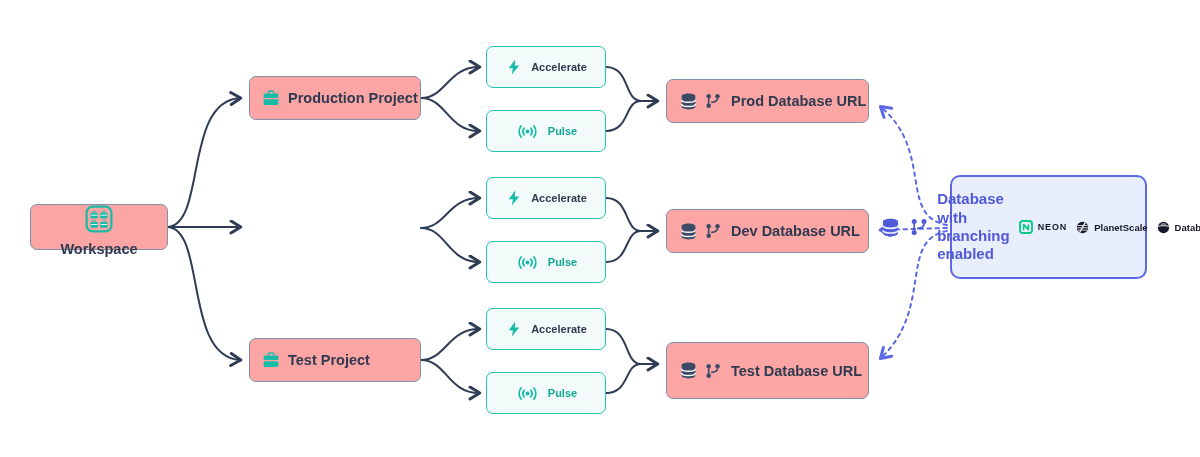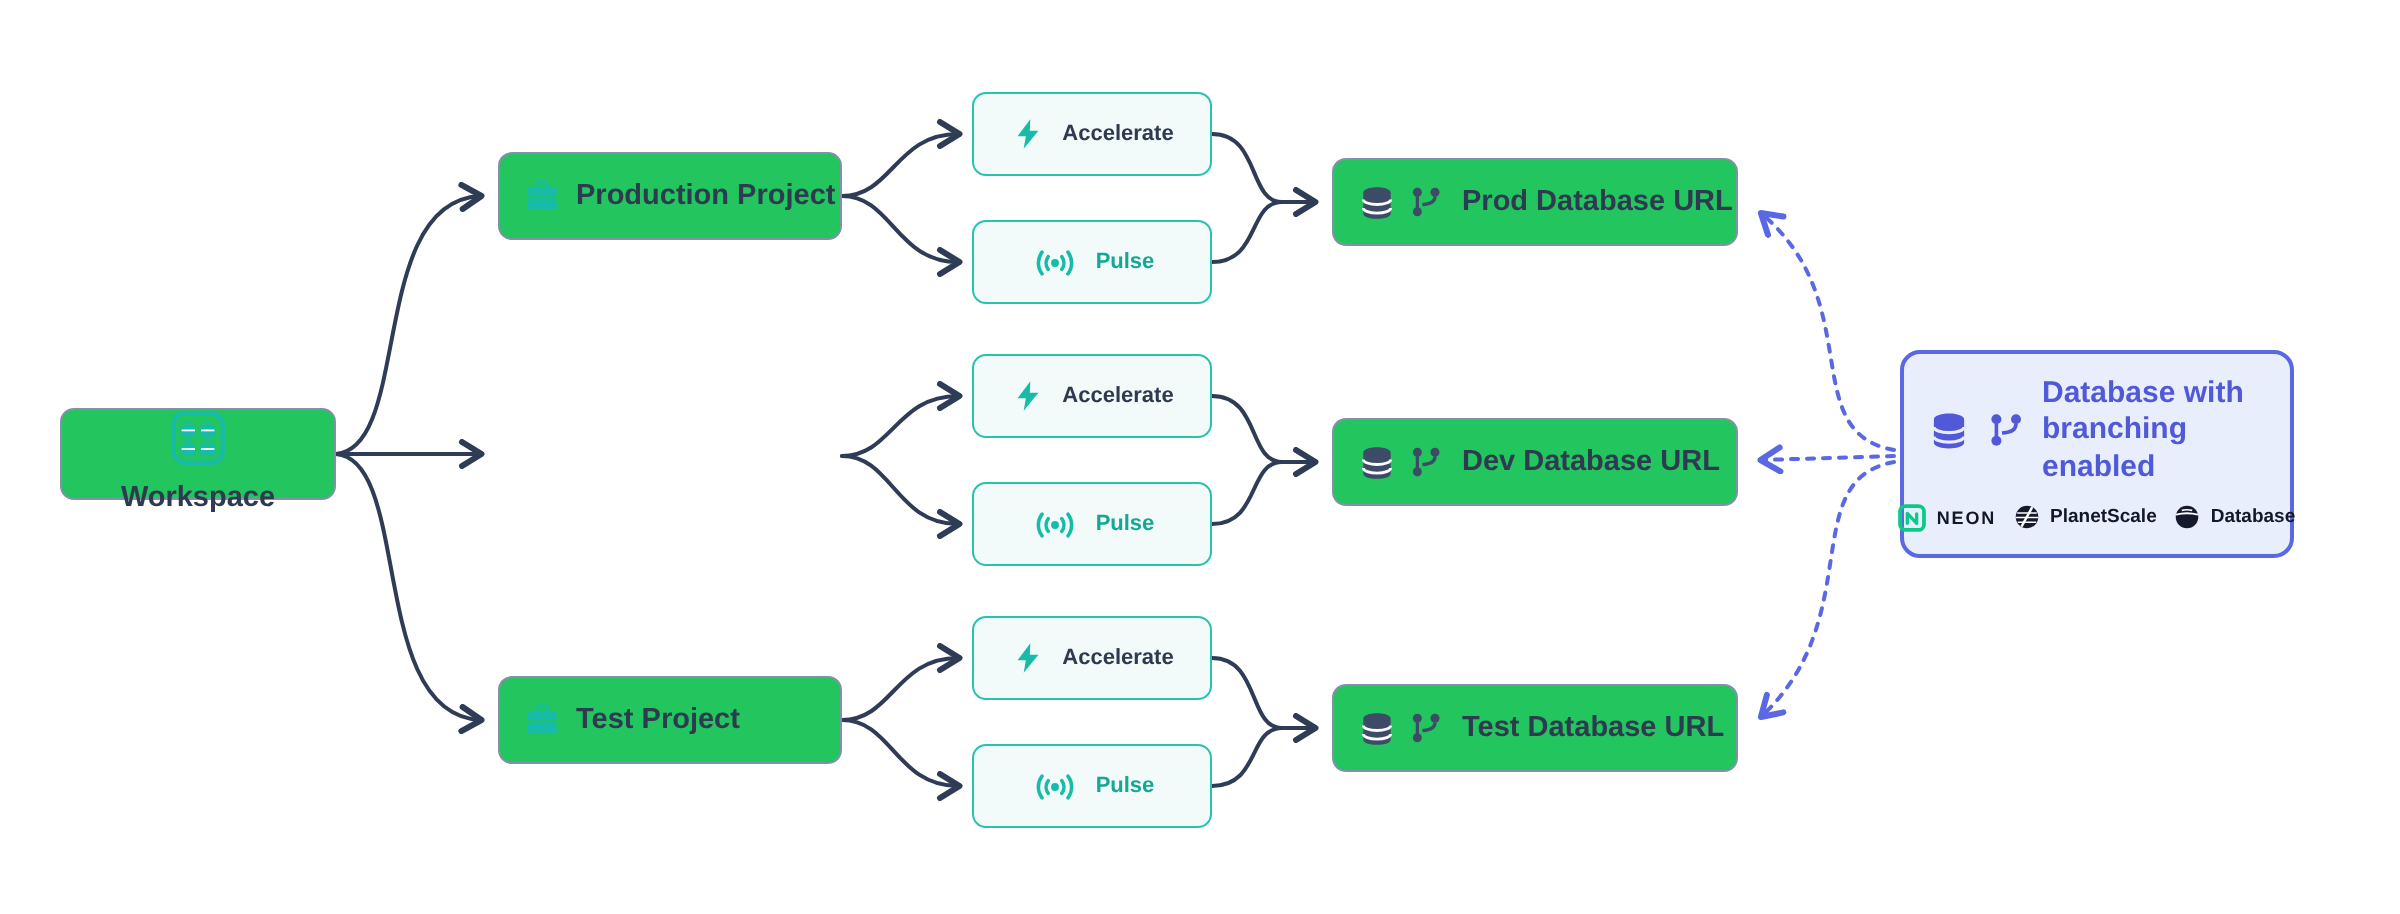--- a/index.html
+++ b/index.html
@@ -1,31 +1,31 @@
 <!DOCTYPE html>
 <html><head>
 <meta charset="utf-8">
 <style>
   html,body{margin:0;padding:0;background:#ffffff;}
   .stage{position:relative;width:1200px;height:457px;background:#ffffff;
          font-family:"Liberation Sans",sans-serif;overflow:hidden;}
   svg.edges{position:absolute;left:0;top:0;width:1200px;height:457px;pointer-events:none;}
   .node{position:absolute;display:flex;align-items:center;gap:8px;box-sizing:border-box;
-        padding:0 12px;background:#22c55e;--bg:#fbfcfe;border:1.7px solid #8191a9;border-radius:7px;}
+        padding:0 12px;background:#fca5a5;--bg:#fbfcfe;border:1.7px solid #8191a9;border-radius:7px;}
   .node .lbl{font-size:14.5px;font-weight:700;color:#2e3a4f;white-space:nowrap;}
   .teal-node{border-color:#27c3ae;background:#f2fbf9;--bg:#f2fbf9;justify-content:center;}
   .teal-node .lbl{font-size:11px;}
   .pulse-lbl{color:#14a796 !important;}
   .ic{display:inline-flex;align-items:center;}
   .ic svg{display:block;}
   .teal{color:#16bca8;}
   .slate{color:#3e4b66;}
   .indigo{color:#5059d8;}
   .branch-box{background:#e9eefc;--bg:#e9eefc;border:2px solid #5b68e4;border-radius:10px;
-              flex-direction:column;justify-content:center;gap:9px;padding:10px 12px;}
+              flex-direction:row;justify-content:center;gap:9px;padding:10px 12px;}
   .bb-row{display:flex;align-items:center;gap:8px;}
   .bb-label{font-size:15px;line-height:1.22;font-weight:700;color:#5059d8;}
   .providers{display:flex;align-items:center;gap:9px;}
   .provider{display:inline-flex;align-items:center;gap:5px;}
   .pname{font-size:8.5px;font-weight:800;color:#14172a;white-space:nowrap;}
   .pname.neon{letter-spacing:0.9px;font-size:9px;}
   .hidden-defs{position:absolute;width:0;height:0;overflow:hidden;}
 </style>
 </head>
 <body>
@@ -251,21 +251,21 @@
           <use href="#sym-db"></use>
         </svg>
       </span>
     <span class="ic slate">
         <svg width="18" height="18">
           <use href="#sym-branch"></use>
         </svg>
       </span>
     <span class="lbl" style="margin-left:3px;">Dev Database URL</span>
   </div>
-  <div class="node" style="left:666px;top:342px;width:203px;height:44px;gap:6px;">
+  <div class="node" style="left:666px;top:342px;width:203px;height:57px;gap:6px;">
     <span class="ic slate">
         <svg width="19" height="19">
           <use href="#sym-db"></use>
         </svg>
       </span>
     <span class="ic slate">
         <svg width="18" height="18">
           <use href="#sym-branch"></use>
         </svg>
       </span>

